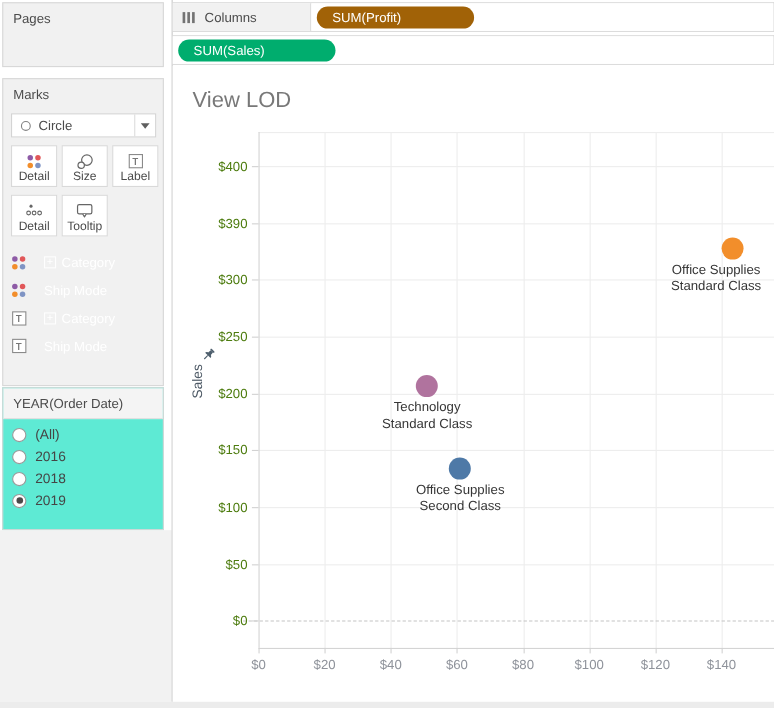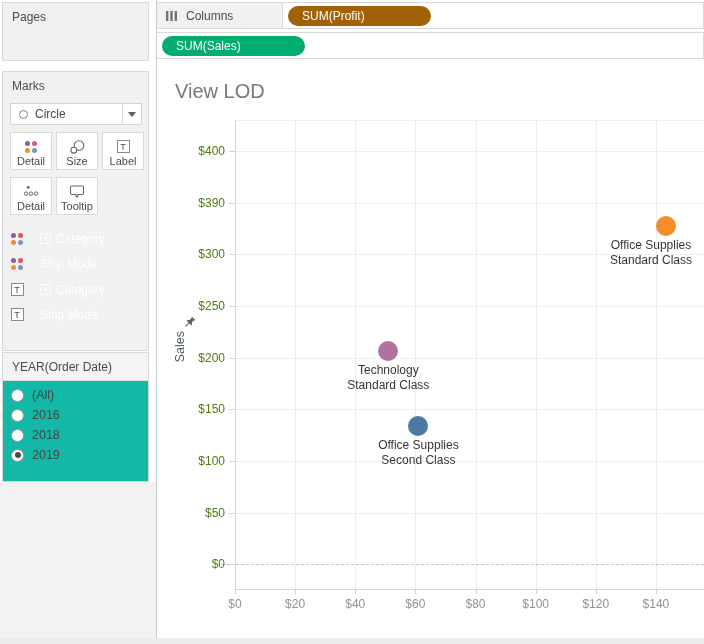--- a/index.html
+++ b/index.html
@@ -41,21 +41,21 @@
 
   
   .mpill-row { position:absolute; left:7px; height:19px; display:flex; align-items:center; }
   .mpill-ico { width:14px; height:14px; margin-right:6px; display:flex; align-items:center; justify-content:center; }
   .pill { height:19px; border-radius:10px; color:#fff; font-size:12px; display:flex; align-items:center; padding:0 10px; }
   .pill-dim { width:111px; }
   .expand-box { width:11px; height:11px; border:1px solid rgba(255,255,255,.9); margin-right:5px; flex:0 0 auto;
                 display:flex; align-items:center; justify-content:center; font-size:10px; line-height:10px; color:#fff; }
 
   
-  .filter-card { top:352px; height:130px; background:#14b8a6; }
+  .filter-card { top:352px; height:130px; background:#5eead4; }
   .filter-head { background:#f4f4f4; border-bottom:1px solid #e0e0e0; height:28px; font-size:12px; color:#4b4b4b;
                  display:flex; align-items:center; padding-left:9px; }
   .radio-row { display:flex; align-items:center; height:20px; padding-left:8px; font-size:12.5px; color:#454545; }
   .radio { width:13px; height:13px; border:1px solid #9a9a9a; border-radius:50%; background:#fff; margin-right:8px;
            display:flex; align-items:center; justify-content:center; flex:0 0 auto; }
   .radio.selected::after { content:""; width:6px; height:6px; border-radius:50%; background:#4a4a4a; }
 
   
   .vdivider { position:absolute; left:156px; top:0; width:1px; height:638px; background:#c9c9c9; }
   .shelf { position:absolute; left:157px; width:547px; height:27px; border:1px solid #d9d9d9; border-left:none;

